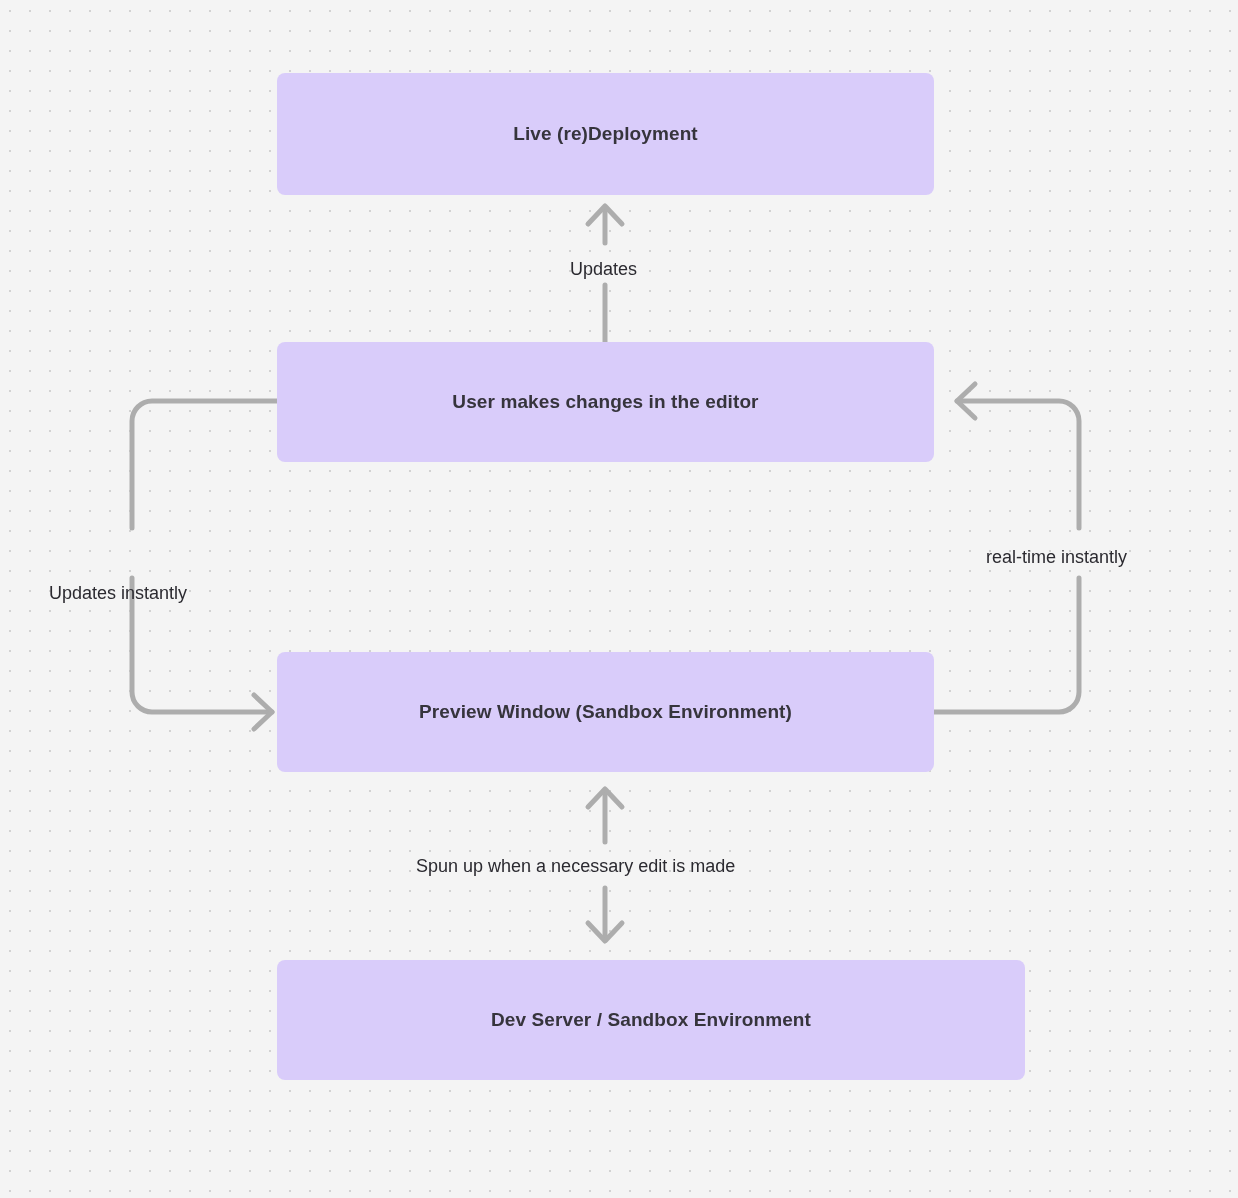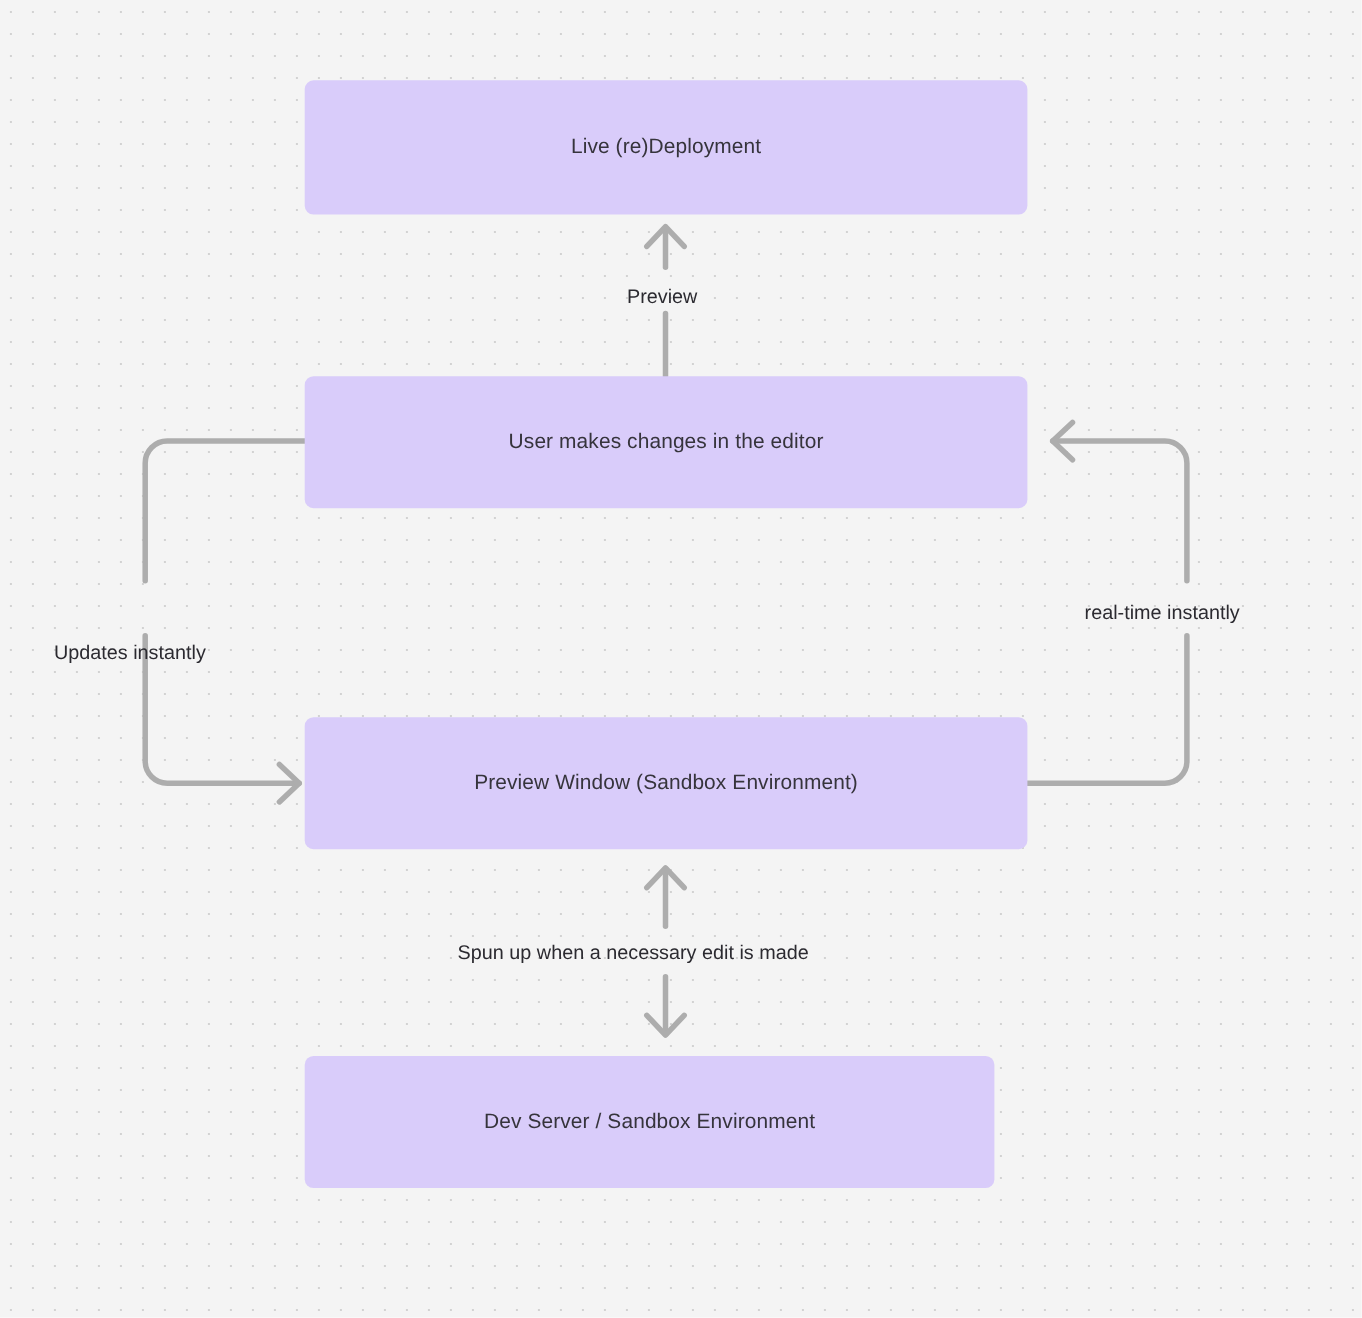--- a/index.html
+++ b/index.html
@@ -48,33 +48,34 @@
   
   .node {
     position: absolute;
     box-sizing: border-box;
     background: #d9ccfa;
     border-radius: 8px;
     display: flex;
     align-items: center;
     justify-content: center;
     text-align: left;
+    font-weight: bold;
   }
   .node-label {
     color: #36343c;
     font-size: 19px;
     line-height: 24px;
     letter-spacing: 0.1px;
     padding: 0 18px;
   }
 
   #node-live        { left: 277px; top: 73px;  width: 657px; height: 122px; }
   #node-user-edit   { left: 277px; top: 342px; width: 657px; height: 120px; }
   #node-preview     { left: 277px; top: 652px; width: 657px; height: 120px; }
-  #node-dev-server  { left: 277px; top: 960px; width: 627px; height: 120px; }
+  #node-dev-server  { left: 277px; top: 960px; width: 748px; height: 120px; }
 
   
   .edge-label {
     position: absolute;
     color: #2b2a30;
     font-size: 18px;
     line-height: 22px;
     white-space: nowrap;
     background: transparent;
   }
@@ -125,21 +126,21 @@
   </div>
 
   <div id="node-user-edit" class="node">
     <span class="node-label">User makes changes in the editor</span>
   </div>
 
   <div id="node-dev-server" class="node">
     <span class="node-label">Dev Server / Sandbox Environment</span>
   </div>
 
-  <div id="label-publish" class="edge-label">Preview</div>
+  <div id="label-publish" class="edge-label">Updates</div>
 
   <div id="label-updates" class="edge-label">Updates instantly</div>
 
   <div id="label-realtime" class="edge-label">real-time instantly</div>
 
   <div id="label-spun-up" class="edge-label">Spun up when a necessary edit is made</div>
 
 </div>
 
 </body></html>

